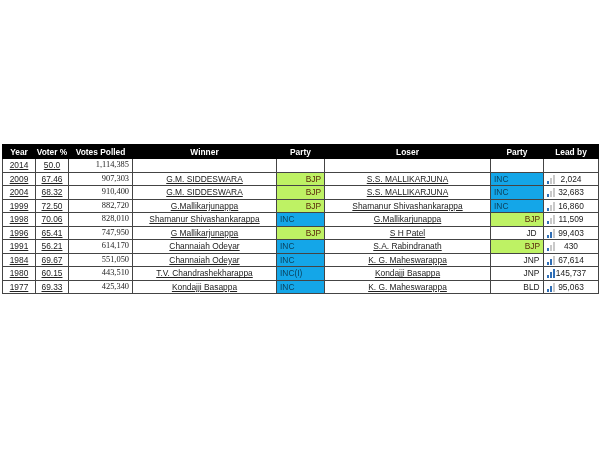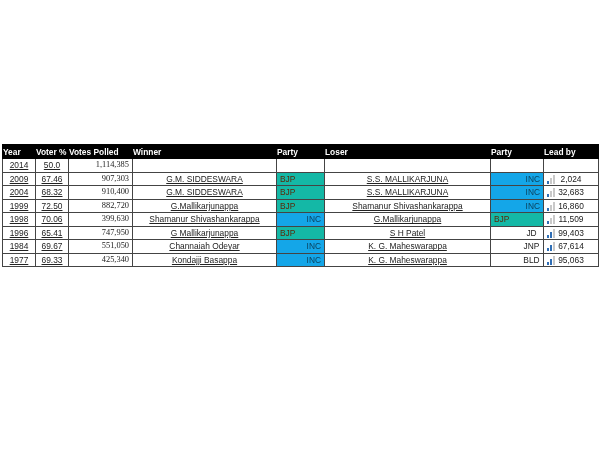--- a/index.html
+++ b/index.html
@@ -26,36 +26,36 @@
       table-layout: fixed;
       font-size: 8.4px;
       color: #222222;
     }
     th {
       background: #000000;
       color: #ffffff;
       font-weight: bold;
       height: 13px;
       padding: 0 0;
-      text-align: left;
+      text-align: center;
       border: 1px solid #000000;
       white-space: nowrap;
     }
     td {
       height: 12.5px;
       padding: 0 3px;
       border: 1px solid #444444;
       white-space: nowrap;
       overflow: hidden;
       line-height: 12px;
     }
     td.c { text-align: center; text-decoration: underline; }
     td.r { text-align: right; font-family: Liberation Serif, serif; }
-    td.bjp { background: #14b8a6; color: #5a2a0a; text-align: left; }
-    td.inc { background: #14a6e8; color: #0b3f5a; text-align: right; }
+    td.bjp { background: #bef264; color: #5a2a0a; text-align: right; }
+    td.inc { background: #14a6e8; color: #0b3f5a; text-align: left; }
     td.plain-party { text-align: center; padding-left: 32px; }
     td.lead {
       position: relative;
       text-align: center;
       padding-right: 3px;
     }
     .bars {
       position: absolute;
       left: 3px;
       top: 2px;
@@ -151,21 +151,21 @@
           <td class="inc">INC</td>
           <td class="lead"><div class="bars">
               <span class="bar-on"></span>
               <span class="bar-off"></span>
               <span class="bar-off"></span>
             </div><span>16,860</span></td>
         </tr>
         <tr>
           <td class="c">1998</td>
           <td class="c">70.06</td>
-          <td class="r">399,630</td>
+          <td class="r">828,010</td>
           <td class="c">Shamanur Shivashankarappa</td>
           <td class="inc">INC</td>
           <td class="c">G.Mallikarjunappa</td>
           <td class="bjp">BJP</td>
           <td class="lead"><div class="bars">
               <span class="bar-on"></span>
               <span class="bar-off"></span>
               <span class="bar-off"></span>
             </div><span>11,509</span></td>
         </tr>
@@ -177,32 +177,60 @@
           <td class="bjp">BJP</td>
           <td class="c">S H Patel</td>
           <td class="plain-party">JD</td>
           <td class="lead"><div class="bars">
               <span class="bar-on"></span>
               <span class="bar-on"></span>
               <span class="bar-off"></span>
             </div><span>99,403</span></td>
         </tr>
         <tr>
+          <td class="c">1991</td>
+          <td class="c">56.21</td>
+          <td class="r">614,170</td>
+          <td class="c">Channaiah Odeyar</td>
+          <td class="inc">INC</td>
+          <td class="c">S.A. Rabindranath</td>
+          <td class="bjp">BJP</td>
+          <td class="lead"><div class="bars">
+              <span class="bar-on"></span>
+              <span class="bar-off"></span>
+              <span class="bar-off"></span>
+            </div><span>430</span></td>
+        </tr>
+        <tr>
           <td class="c">1984</td>
           <td class="c">69.67</td>
           <td class="r">551,050</td>
           <td class="c">Channaiah Odeyar</td>
           <td class="inc">INC</td>
           <td class="c">K. G. Maheswarappa</td>
           <td class="plain-party">JNP</td>
           <td class="lead"><div class="bars">
               <span class="bar-on"></span>
               <span class="bar-on"></span>
               <span class="bar-off"></span>
             </div><span>67,614</span></td>
+        </tr>
+        <tr>
+          <td class="c">1980</td>
+          <td class="c">60.15</td>
+          <td class="r">443,510</td>
+          <td class="c">T.V. Chandrashekharappa</td>
+          <td class="inc">INC(I)</td>
+          <td class="c">Kondajji Basappa</td>
+          <td class="plain-party">JNP</td>
+          <td class="lead"><div class="bars">
+              <span class="bar-on"></span>
+              <span class="bar-on"></span>
+              <span class="bar-on"></span>
+            </div><span>145,737</span></td>
         </tr>
         <tr>
           <td class="c">1977</td>
           <td class="c">69.33</td>
           <td class="r">425,340</td>
           <td class="c">Kondajji Basappa</td>
           <td class="inc">INC</td>
           <td class="c">K. G. Maheswarappa</td>
           <td class="plain-party">BLD</td>
           <td class="lead"><div class="bars">

